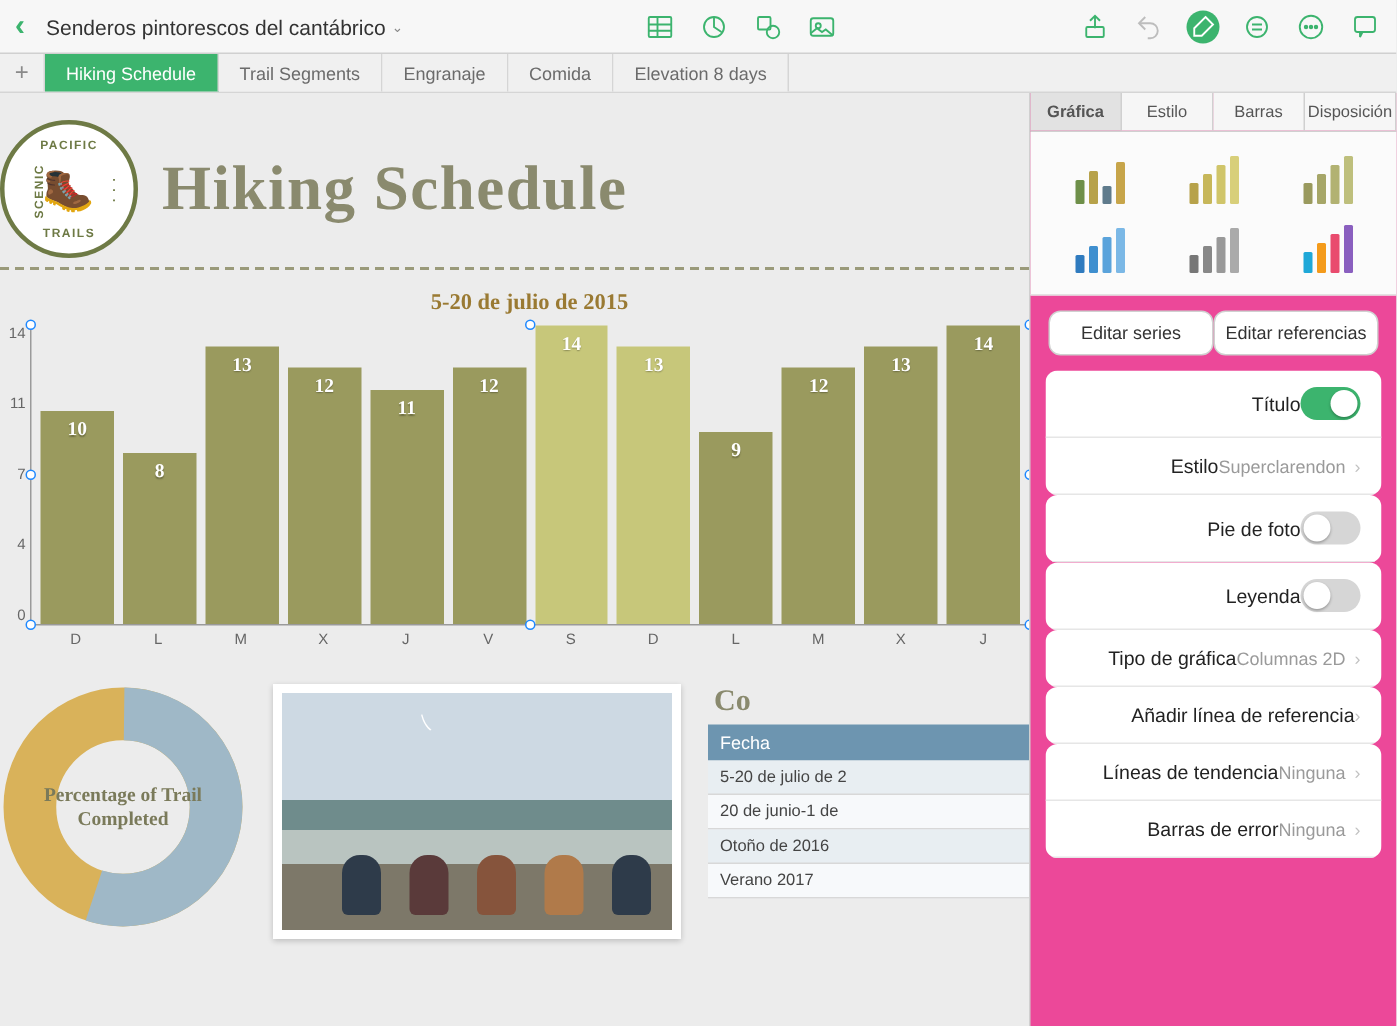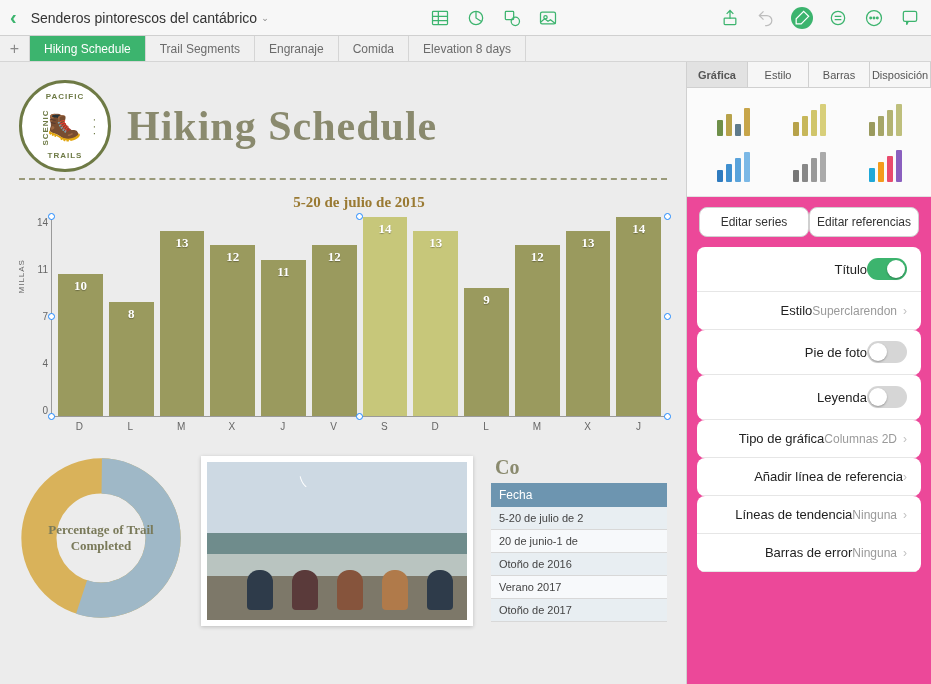--- a/index.html
+++ b/index.html
@@ -15,34 +15,34 @@
   .tb-ico.muted svg{stroke:#bdbdbd}
   .tb-ico.active{background:#3cb46e;border-radius:50%}
   .tb-ico.active svg{stroke:#fff}
   
   .sheet-tabs{height:26px;background:#f0f0f0;border-bottom:1px solid #d5d5d5;display:flex;align-items:stretch}
   .add-sheet{width:30px;display:flex;align-items:center;justify-content:center;color:#8a8a8a;font-size:16px;border-right:1px solid #d5d5d5}
   .sheet-tab{padding:0 14px;display:flex;align-items:center;color:#6b6b6b;font-size:12px;border-right:1px solid #d5d5d5;background:#f0f0f0}
   .sheet-tab.active{background:#3cb46e;color:#fff;font-weight:500}
   
   .main{display:flex;height:calc(684px - 36px - 26px)}
-  .canvas{flex:1;padding:18px 19px;overflow:hidden;position:relative}
+  .canvas{flex:1;padding:18px 0;overflow:hidden;position:relative}
   .inspector{width:245px;background:#ec4899;border-left:1px solid #d0d0d0;display:flex;flex-direction:column}
   
   .doc-header{display:flex;align-items:center;gap:16px;margin-bottom:6px}
   .logo{width:92px;height:92px;border:3px solid #6e7a45;border-radius:50%;display:flex;flex-direction:column;align-items:center;justify-content:center;color:#6e7a45;font-size:8px;font-weight:700;letter-spacing:1px;position:relative;background:#fff}
   .logo .top{position:absolute;top:9px}
   .logo .bottom{position:absolute;bottom:9px}
   .logo .side-l{position:absolute;left:5px;top:40px;transform:rotate(-90deg)}
   .logo .side-r{position:absolute;right:5px;top:40px;transform:rotate(90deg)}
   .logo .hiker{font-size:28px}
   .page-title{font-family:Georgia,'Times New Roman',serif;font-weight:700;color:#8a8a6e;font-size:42px;letter-spacing:1px}
   .dashed{border-top:2px dashed #9a9a7a;margin:0 0 14px 0}
   
-  .chart-wrap{position:relative;margin-left:32px}
+  .chart-wrap{position:relative;margin-left:20px}
   .chart-title{font-family:Georgia,serif;color:#9a7a33;font-weight:700;text-align:center;font-size:15px;margin-bottom:6px}
   .chart-box{position:relative;height:200px;border-left:1px solid #9a9a9a;border-bottom:1px solid #9a9a9a;padding-top:4px}
   .chart-box.selected::before{content:"";position:absolute;left:-4px;top:-4px;right:-4px;bottom:-4px;pointer-events:none}
   .sel-dot{width:7px;height:7px;background:#fff;border:1px solid #1e88ff;border-radius:50%;position:absolute}
   .bars{position:absolute;left:0;right:0;bottom:0;top:0;display:flex;align-items:flex-end;gap:6px;padding:0 6px}
   .bar{flex:1;background:#9a9a5e;position:relative;display:flex;justify-content:center}
   .bar.alt{background:#c7c77a}
   .bar-val{position:absolute;top:4px;color:#fff;font-family:Georgia,serif;font-weight:700;font-size:13px;text-shadow:0 1px 1px rgba(0,0,0,.3)}
   .xlabels{display:flex;padding:4px 6px 0;gap:6px}
   .xlabels span{flex:1;text-align:center;font-size:10px;color:#666}
@@ -275,21 +275,20 @@
       </div>
 
       <div class="mini-table">
         <div class="mt-title">Co</div>
         <div class="mt-head">Fecha</div>
         <div id="mt-rows">
             <div class="mt-row">5-20 de julio de 2</div>
             <div class="mt-row">20 de junio-1 de</div>
             <div class="mt-row">Otoño de 2016</div>
             <div class="mt-row">Verano 2017</div>
-            <div class="mt-row">Otoño de 2017</div>
           </div>
       </div>
     </div>
   </div>
 
   <div class="inspector">
     <div class="insp-tabs" id="insp-tabs">
         <div class="insp-tab active">Gráfica</div>
         <div class="insp-tab">Estilo</div>
         <div class="insp-tab">Barras</div>

